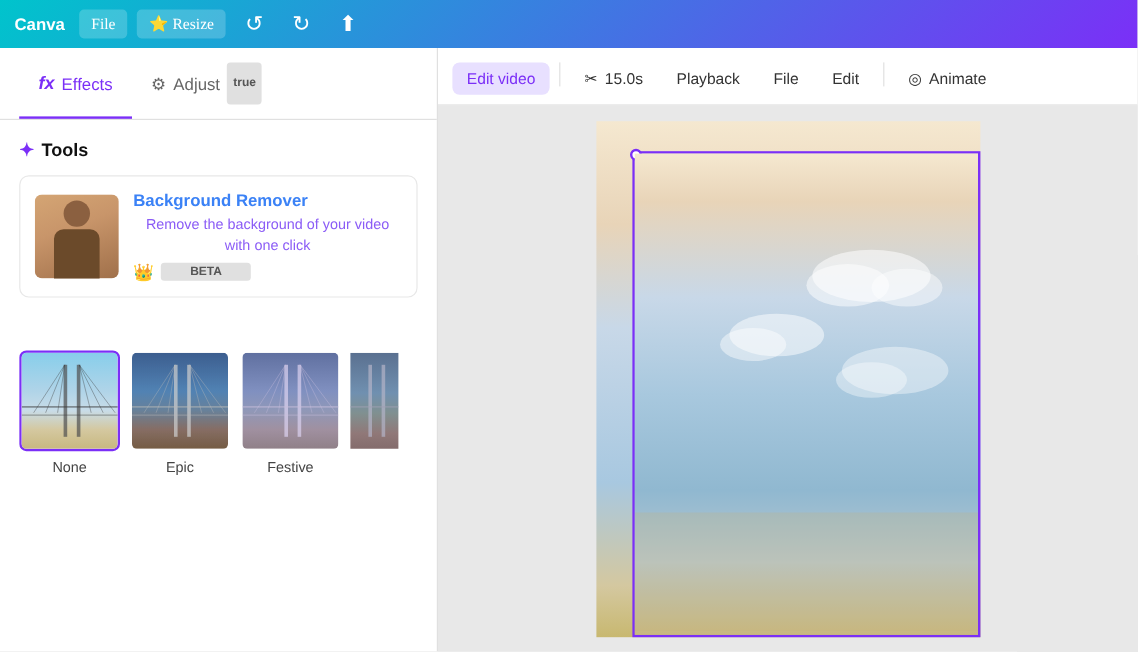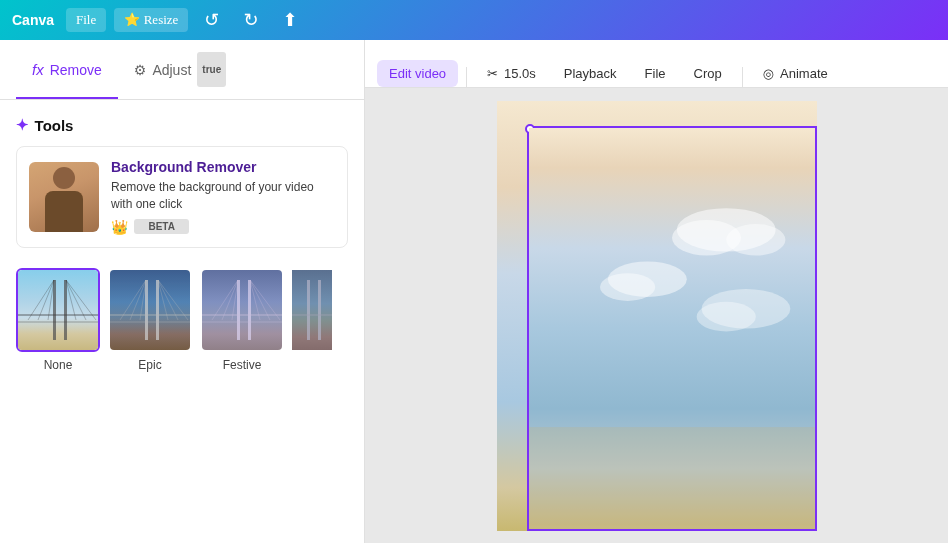--- a/index.html
+++ b/index.html
@@ -156,40 +156,41 @@
       width: 38px;
       height: 42px;
       background: #6B4A2A;
       border-radius: 8px 8px 0 0;
       margin: 0 auto;
     }
     .tool-card-info { flex: 1; }
     .tool-card-title {
       font-size: 14px;
       font-weight: 600;
-      color: #4c1d95;
+      color: #3b82f6;
       margin-bottom: 4px;
     }
     .tool-card-desc {
       font-size: 12px;
-      color: #404040;
+      color: #8b5cf6;
       line-height: 1.4;
+      text-align: center;
     }
     .tool-card-badges {
       display: flex;
       align-items: center;
       gap: 6px;
       margin-top: 6px;
     }
     .crown-icon { font-size: 14px; }
     .beta-tag {
       background: #e0e0e0;
       color: #555;
       font-size: 10px;
-      padding: 2px 14px;
+      padding: 2px 24px;
       border-radius: 3px;
       font-weight: 600;
     }
 
     
     .filters-header {
       display: flex;
       justify-content: space-between;
       align-items: center;
       margin-bottom: 12px;
@@ -206,20 +207,21 @@
       display: flex;
       gap: 8px;
       overflow: hidden;
     }
     .filter-item {
       display: flex;
       flex-direction: column;
       align-items: center;
       gap: 6px;
       cursor: pointer;
+      margin-top: 24px;
     }
     .filter-thumb {
       width: 84px;
       height: 84px;
       border-radius: 6px;
       overflow: hidden;
       position: relative;
       border: 2px solid transparent;
     }
     .filter-thumb.selected {
@@ -258,24 +260,24 @@
     .canvas-area {
       flex: 1;
       display: flex;
       flex-direction: column;
       background: #f0f0f0;
     }
 
     
     .edit-toolbar {
       display: flex;
-      align-items: flex-end;
+      align-items: flex-start;
       background: white;
       border-bottom: 1px solid #e0e0e0;
-      padding: 0 12px;
+      padding: 12px 12px;
       height: 48px;
       gap: 4px;
     }
     .edit-btn {
       padding: 6px 12px;
       border: none;
       background: none;
       border-radius: 6px;
       font-size: 13px;
       color: #333;
@@ -363,22 +365,22 @@
   <button class="top-bar-icon-btn">↻</button>
   <button class="top-bar-icon-btn">⬆</button>
 </div>
 
 <div class="main-layout">
 
   <div class="left-panel">
 
     <div class="panel-tabs">
       <div class="panel-tab active">
-        <span style="font-style:italic;font-weight:normal;font-size:15px;">fx</span>
-        <span>Remove</span>
+        <span style="font-style:italic;font-weight:bold;font-size:15px;">fx</span>
+        <span>Effects</span>
       </div>
       <div class="panel-tab">
         <span>⚙</span>
         <span>Adjust</span>
         <span class="beta-badge">true</span>
       </div>
     </div>
 
     <div class="panel-content">
 
@@ -492,21 +494,21 @@
 
     <div class="edit-toolbar">
       <button class="edit-btn active">Edit video</button>
       <div class="edit-btn-divider"></div>
       <button class="edit-btn">
         <span>✂</span>
         <span>15.0s</span>
       </button>
       <button class="edit-btn">Playback</button>
       <button class="edit-btn">File</button>
-      <button class="edit-btn">Crop</button>
+      <button class="edit-btn">Edit</button>
       <div class="edit-btn-divider"></div>
       <button class="edit-btn">
         <span>◎</span>
         <span>Animate</span>
       </button>
     </div>
 
     <div class="canvas-workspace">
       <div class="canvas-content">
 

